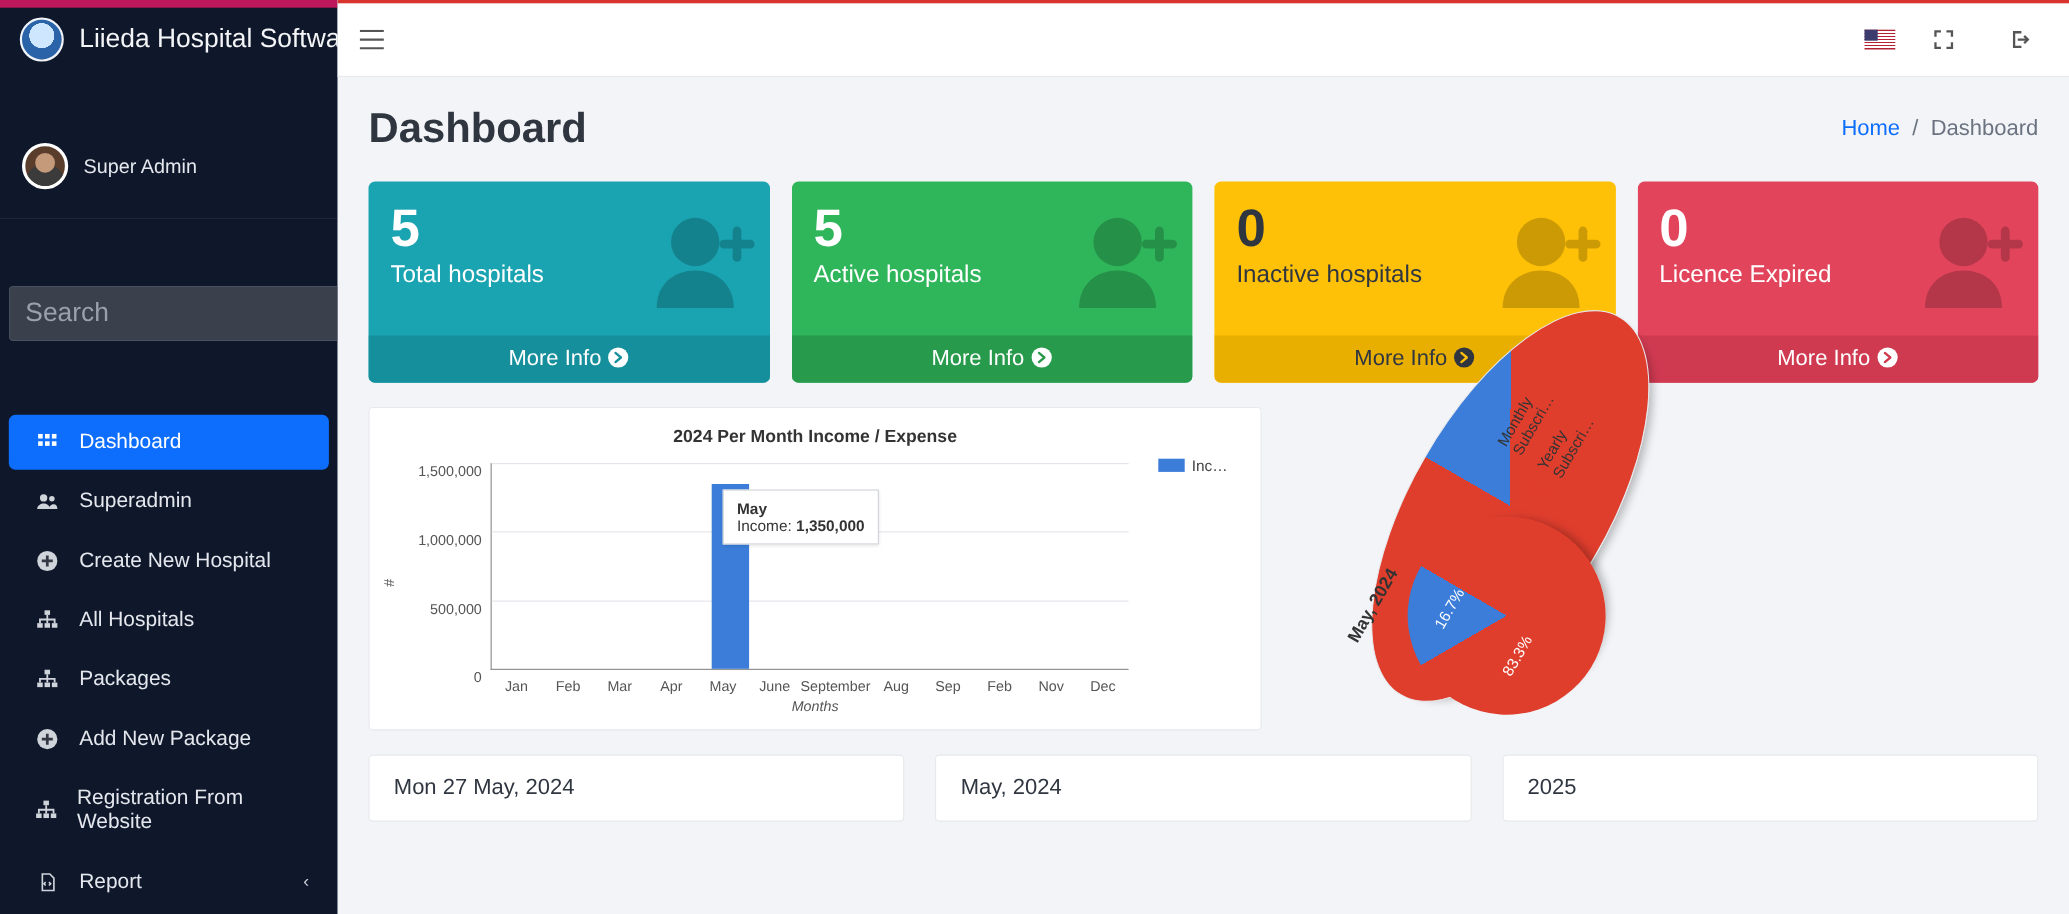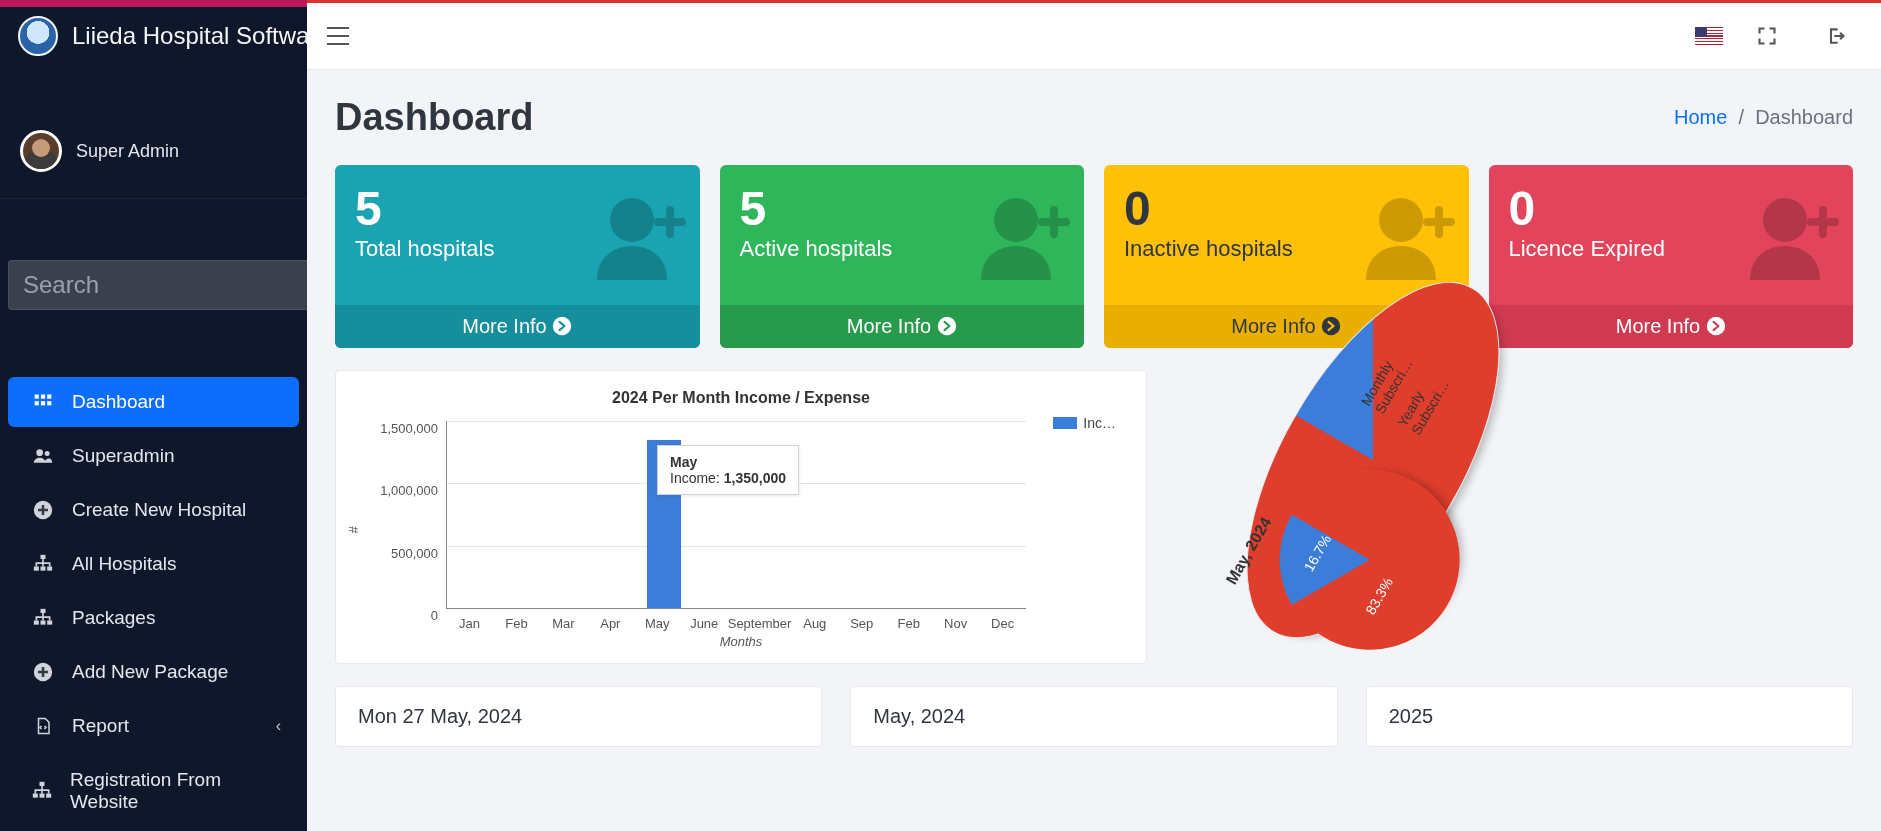--- a/index.html
+++ b/index.html
@@ -356,39 +356,39 @@
           <span class="nav-icon">
             <svg width="20" height="20" viewBox="0 0 24 24" fill="#cfd3da">
               <circle cx="12" cy="12" r="11"></circle>
               <path d="M12 6v12M6 12h12" stroke="#333844" stroke-width="3"></path>
             </svg>
           </span>
           <span>Add New Package</span>
         </div>
         <div class="nav-item">
           <span class="nav-icon">
-            <svg width="18" height="22" viewBox="0 0 24 24" fill="none" stroke="#cfd3da" stroke-width="2">
-              <path d="M6 2h9l5 5v15H6z"></path>
-              <path d="M10 12l-2 2 2 2M14 12l2 2-2 2"></path>
-            </svg>
-          </span>
-          <span>Report</span>
-          <span class="chev">‹</span>
-        </div>
-        <div class="nav-item">
-          <span class="nav-icon">
             <svg width="22" height="20" viewBox="0 0 24 24" fill="#cfd3da">
               <rect x="9" y="1" width="6" height="5"></rect>
               <rect x="1" y="15" width="6" height="5"></rect>
               <rect x="9" y="15" width="6" height="5"></rect>
               <rect x="17" y="15" width="6" height="5"></rect>
               <path d="M12 6v5M4 15v-4h16v4M12 11v4" stroke="#cfd3da" stroke-width="2" fill="none"></path>
             </svg>
           </span>
           <span>Registration From Website</span>
+        </div>
+        <div class="nav-item">
+          <span class="nav-icon">
+            <svg width="18" height="22" viewBox="0 0 24 24" fill="none" stroke="#cfd3da" stroke-width="2">
+              <path d="M6 2h9l5 5v15H6z"></path>
+              <path d="M10 12l-2 2 2 2M14 12l2 2-2 2"></path>
+            </svg>
+          </span>
+          <span>Report</span>
+          <span class="chev">‹</span>
         </div>
       </nav>
   </aside>
 
   <div class="main">
     <div class="topbar">
       <span class="hamburger">
         <svg width="22" height="18" viewBox="0 0 22 18">
             <path stroke="#555" stroke-width="2" d="M0 1h22M0 9h22M0 17h22"></path>
           </svg>

